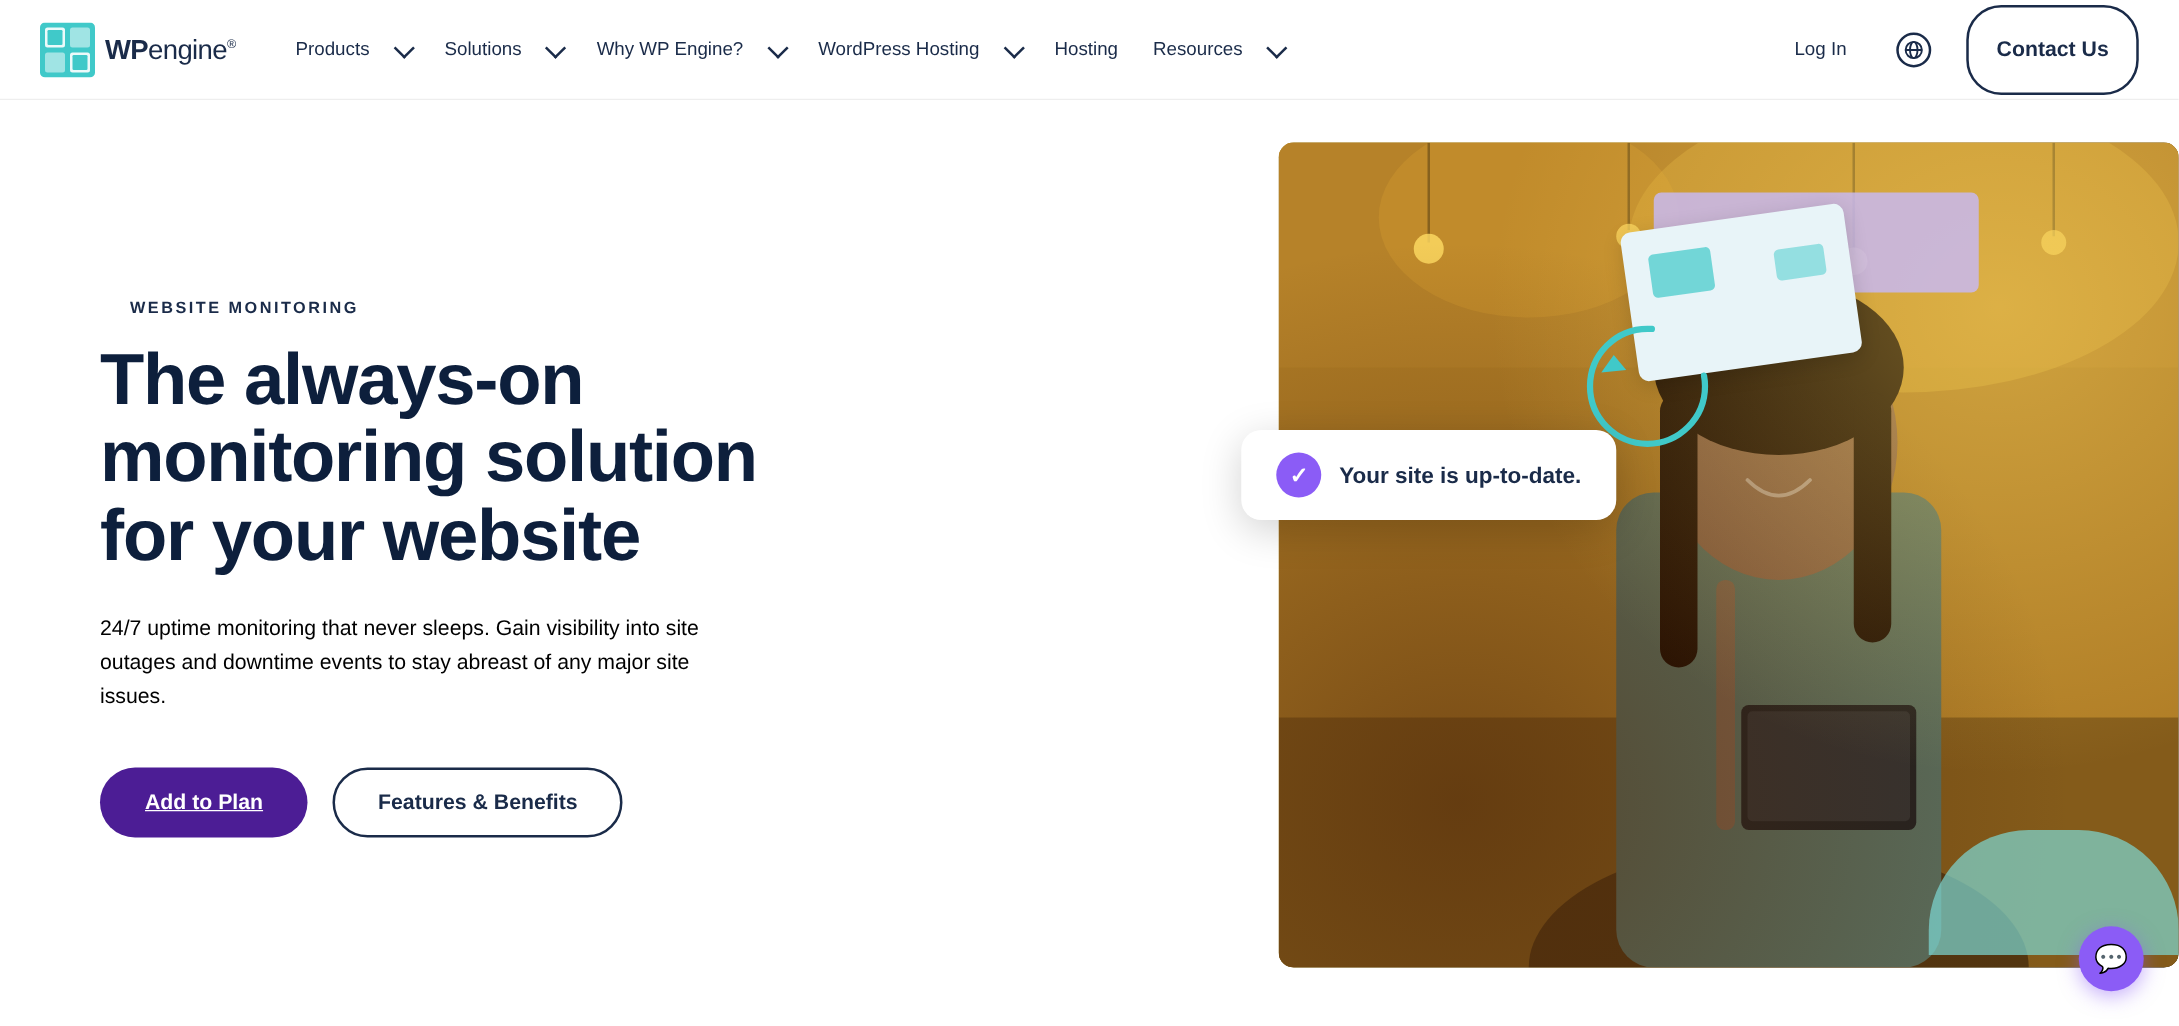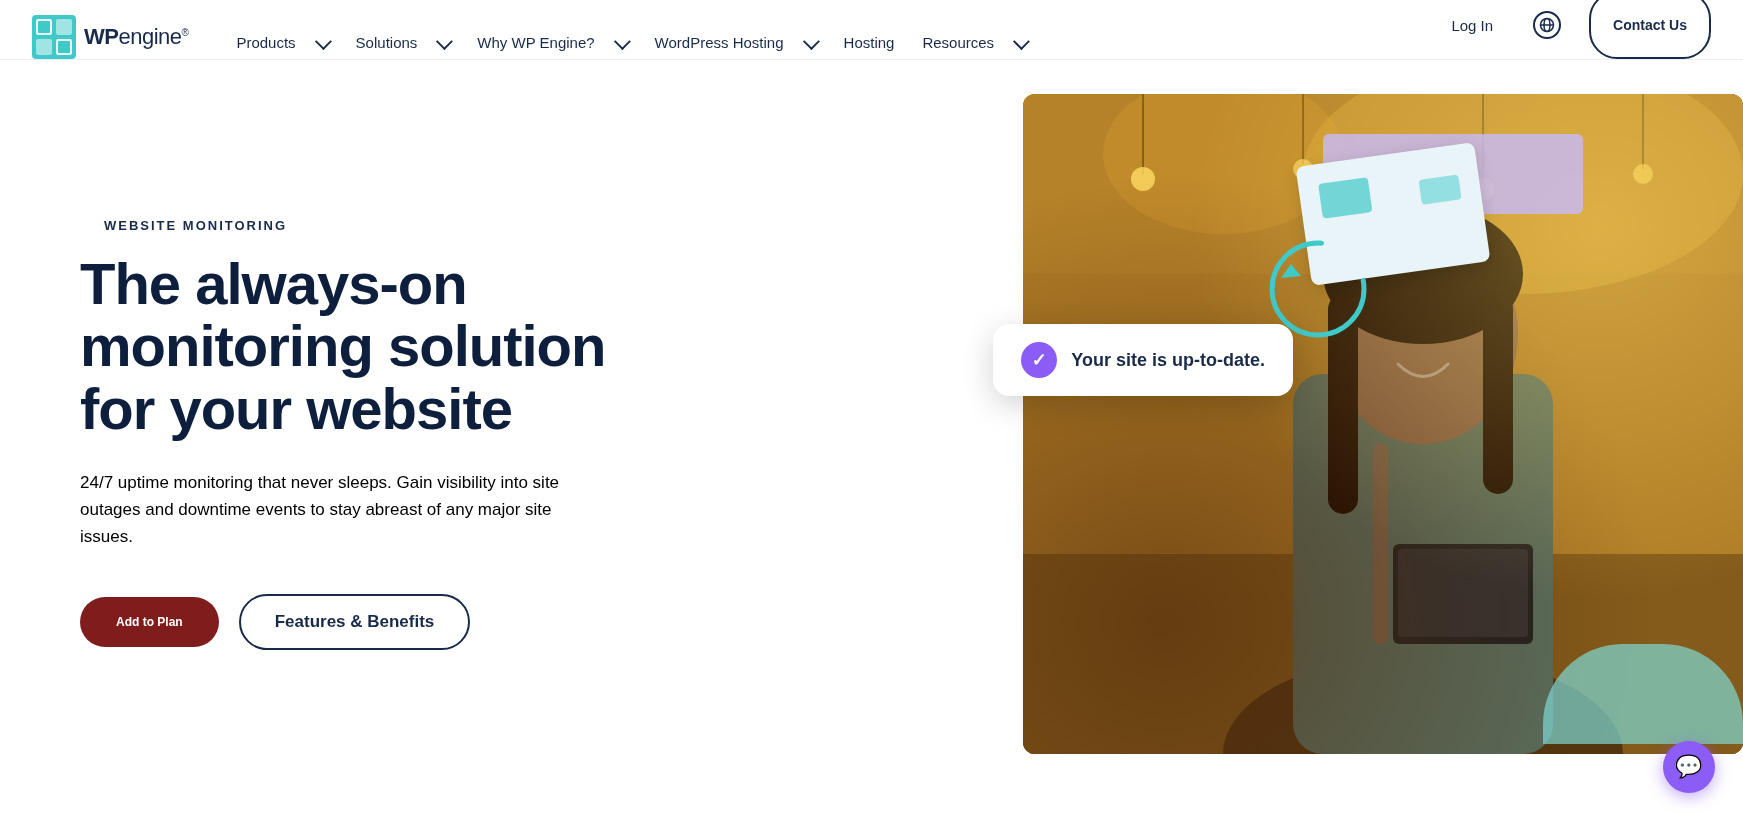--- a/index.html
+++ b/index.html
@@ -1,22 +1,22 @@
 <!DOCTYPE html>
 <html><head>
   <meta charset="utf-8">
   <style>
     * { margin: 0; padding: 0; box-sizing: border-box; }
     body { font-family: -apple-system, BlinkMacSystemFont, 'Segoe UI', Arial, sans-serif; background: #fff; overflow-x: hidden; }
 
     
     nav {
       display: flex;
-      align-items: flex-end;
-      height: 60px;
+      align-items: center;
+      height: 80px;
       padding: 0 32px;
       border-bottom: 1px solid #eee;
       background: #fff;
       position: relative;
       z-index: 10;
     }
     .logo-area {
       display: flex;
       align-items: center;
       margin-right: 36px;
@@ -83,21 +83,21 @@
       align-items: center;
       justify-content: center;
       cursor: pointer;
       font-size: 14px;
       color: #1a2b49;
     }
     .nav-contact {
       padding: 24px 22px;
       border: 2px solid #1a2b49;
       border-radius: 28px;
-      font-size: 14px;
+      font-size: 17px;
       font-weight: 700;
       color: #1a2b49;
       cursor: pointer;
       white-space: nowrap;
       background: transparent;
     }
 
     
     .hero {
       display: flex;
@@ -137,28 +137,29 @@
       max-width: 500px;
       margin-bottom: 44px;
     }
     .hero-buttons {
       display: flex;
       gap: 20px;
       align-items: center;
     }
     .btn-primary {
       padding: 18px 36px;
-      background: #7f1d1d;
+      background: #4c1d95;
       color: #fff;
-      font-size: 12px;
+      font-size: 17px;
       font-weight: 700;
       border: none;
       border-radius: 40px;
       cursor: pointer;
       white-space: nowrap;
+      text-decoration: underline;
     }
     .btn-secondary {
       padding: 16px 34px;
       background: transparent;
       color: #1a2b49;
       font-size: 17px;
       font-weight: 700;
       border: 2px solid #1a2b49;
       border-radius: 40px;
       cursor: pointer;

